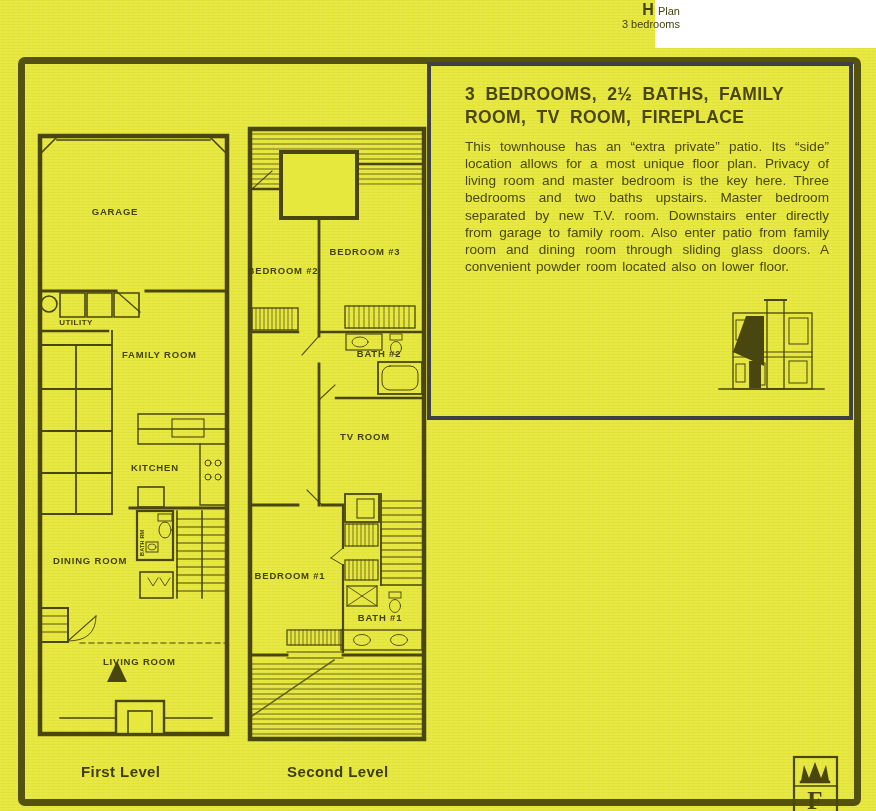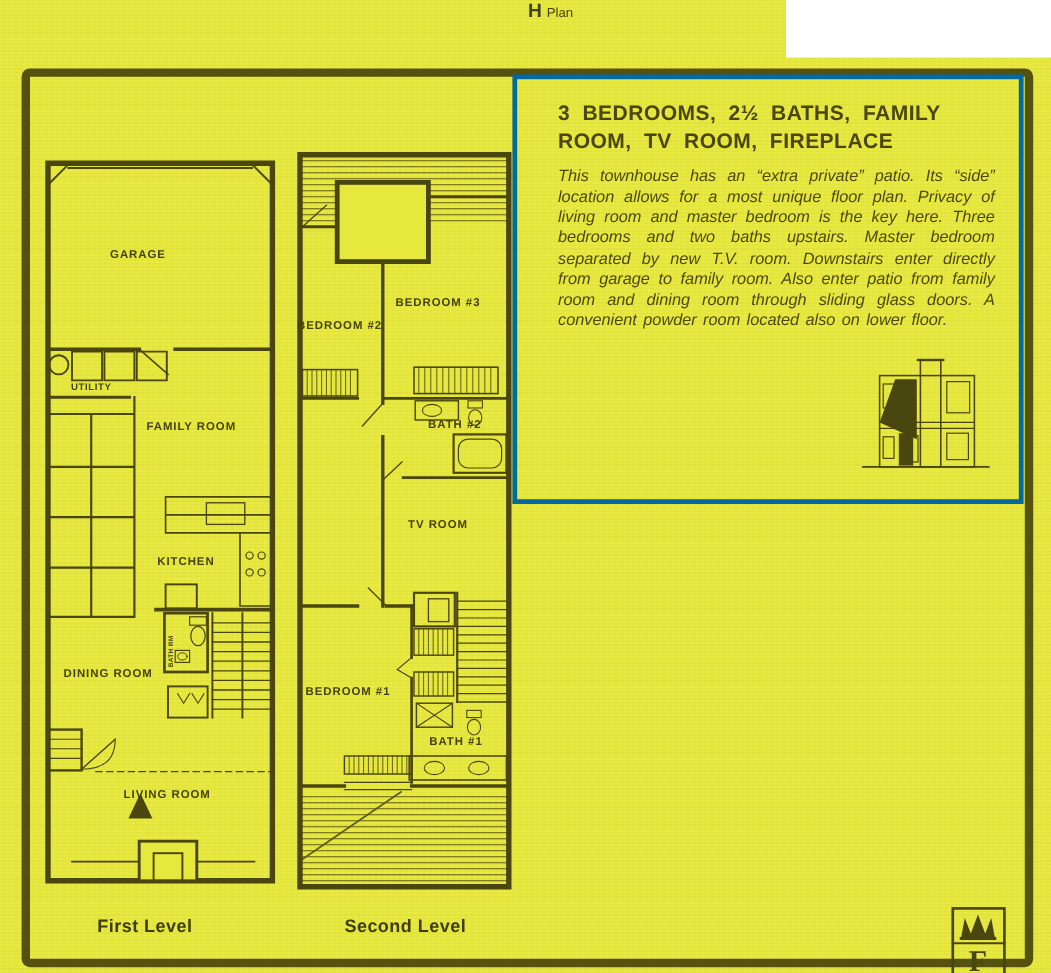--- a/index.html
+++ b/index.html
@@ -17,37 +17,37 @@
       repeating-linear-gradient(90deg, rgba(255,255,220,0.06) 0 2px, transparent 2px 5px);
   }
   #white-corner{
     left:655px;top:0;width:221px;height:48px;background:#ffffff;
   }
   #outer-frame{
     left:18px;top:57px;width:843px;height:749px;
     border:7px solid #55510f;border-radius:7px;box-sizing:border-box;
   }
   #plan-id{
-    left:440px;top:3px;width:226px;
+    left:454px;top:3px;width:226px;text-align:right;
     color:#45420e;font-size:11px;line-height:13px;
   }
   #plan-id .plan-letter{font-size:16px;font-weight:bold;letter-spacing:1px;}
   #plan-id .plan-word{font-size:11px;}
   #info-box{
     left:427px;top:62px;width:426px;height:358px;
-    border:4px solid #0369a1;box-sizing:border-box;
+    border:4px solid #404040;box-sizing:border-box;
     padding:17px 20px 0 34px;color:#45420e;
   }
   #info-box h1{
     margin:0;font-size:17.5px;line-height:1.3;
     letter-spacing:0.4px;word-spacing:5px;color:#4a460e;
   }
   #info-box p{
     margin:9px 0 0 0;font-size:13.6px;line-height:1.27;
-    text-align:justify;word-spacing:1.5px;color:#4c480f;font-style:italic;
+    text-align:justify;word-spacing:1.5px;color:#4c480f;
   }
   #plan-svg{left:0;top:0;width:876px;height:811px;}
   .w{fill:none;stroke:#4a460f;stroke-linecap:square;}
   .paperfill{fill:#e7e83e;stroke:#4a460f;}
   .ink{fill:#4a460f;stroke:none;}
   .lbl{fill:#45420e;stroke:none;font-family:"Liberation Sans",sans-serif;
        font-weight:bold;font-size:9.5px;letter-spacing:0.8px;}
   .lbl-s{font-size:8px;letter-spacing:0.5px;}
   .lbl-v{font-size:5.5px;letter-spacing:0.2px;}
   .cap{fill:#3f3c0d;stroke:none;font-family:"Liberation Sans",sans-serif;
@@ -60,20 +60,21 @@
 
 <div id="sheet" class="abs"></div>
 <div id="white-corner" class="abs"></div>
 <div id="outer-frame" class="abs"></div>
 
 <div id="plan-id" class="abs">
   <div>
     <span class="plan-letter">H</span>
     <span class="plan-word">Plan</span>
   </div>
+  <div>3 bedrooms</div>
 </div>
 
 <div id="info-box" class="abs">
   <h1>3 BEDROOMS, 2½ BATHS, FAMILY ROOM, TV ROOM, FIREPLACE</h1>
   <p>This townhouse has an “extra private” patio. Its “side” location allows for a most unique floor plan. Privacy of living room and master bedroom is the key here. Three bedrooms and two baths upstairs. Master bedroom separated by new T.V. room. Downstairs enter directly from garage to family room. Also enter patio from family room and dining room through sliding glass doors. A convenient powder room located also on lower floor.</p>
 </div>
 
 <svg id="plan-svg" class="abs" viewBox="0 0 876 811" xmlns="http://www.w3.org/2000/svg">
 
   <g>

